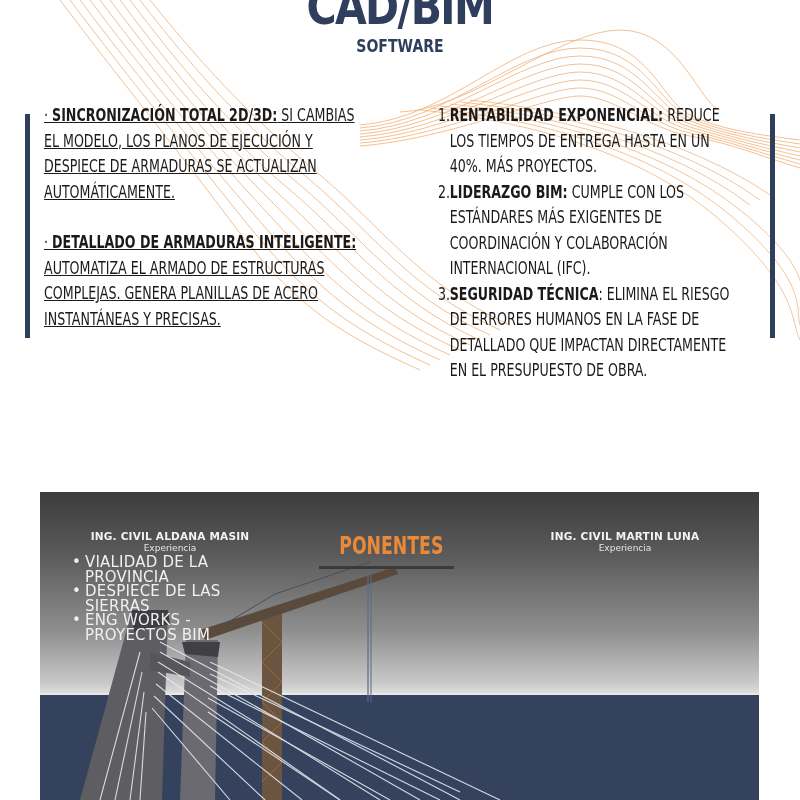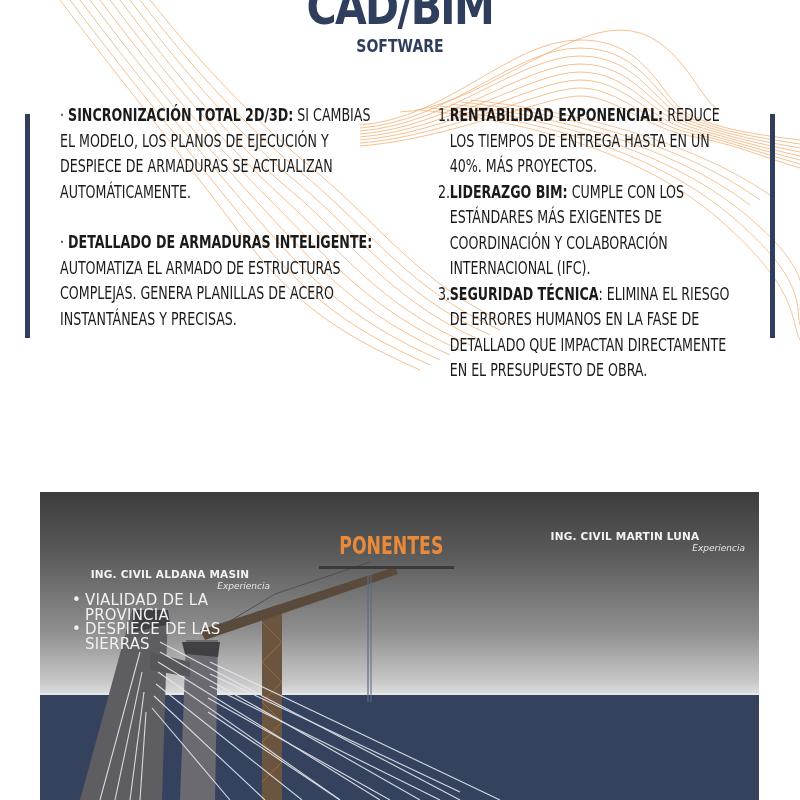--- a/index.html
+++ b/index.html
@@ -10,41 +10,41 @@
 
   .title-block { position: absolute; left: 0; top: -22px; width: 800px; text-align: center; color: #2f3e5c; }
   .title-main { font-family: "DejaVu Sans", sans-serif; font-weight: bold; font-size: 50px; letter-spacing: -2px; transform: scaleX(0.82); display: inline-block; line-height: 58px; }
   .title-sub { font-family: "DejaVu Sans", sans-serif; font-weight: bold; font-size: 18px; transform: scaleX(0.78); line-height: 20px; margin-top: 0px; }
 
   .bar { position: absolute; width: 5px; background: #2f3e5c; }
   .bar-left { left: 25px; top: 114px; height: 224px; }
   .bar-right { left: 770px; top: 114px; height: 224px; }
 
   .col { position: absolute; font-family: "DejaVu Sans Condensed", "DejaVu Sans", sans-serif; color: #1a1a1a; font-size: 18px; line-height: 25.5px; }
-  .col-left { left: 60px; top: 102px; width: 420px; }
+  .col-left { left: 44px; top: 102px; width: 420px; text-decoration: underline; }
   .col-right { left: 438px; top: 102px; width: 400px; }
   .narrow { transform: scaleX(0.78); transform-origin: left top; width: 460px; }
   .para { margin-bottom: 25px; }
   b { font-weight: bold; }
 
   .ol-item { position: relative; padding-left: 15px; }
   .ol-num { position: absolute; left: 0; top: 0; }
 
   .panel { position: absolute; left: 40px; top: 492px; width: 719px; height: 308px; overflow: hidden;
     background: linear-gradient(180deg, #3c3c3c 0%, #5a5a5a 20%, #8e8e8e 45%, #c9c9c9 62%, #e2e2e2 66%); }
   .panel-navy { position: absolute; left: 0; top: 203px; width: 719px; height: 105px; background: #35425e; }
   .panel-line { position: absolute; left: 0; top: 201px; width: 719px; height: 2px; background: #e8e8e8; }
 
   .speaker { position: absolute; color: #f2f2f2; font-family: "DejaVu Sans", sans-serif; }
   .speaker-name { font-weight: bold; font-size: 10.5px; text-align: center; letter-spacing: 0.2px; }
-  .speaker-exp { font-size: 9px; text-align: right; margin-top: 1px; color: #e6e6e6; font-style: italic; }
+  .speaker-exp { font-size: 9px; text-align: center; margin-top: 1px; color: #e6e6e6; }
   .speaker ul { list-style: none; margin-top: 2px; }
   .speaker li { font-size: 15px; line-height: 14.5px; position: relative; padding-left: 15px; color: #f0f0f0; letter-spacing: 0.2px; }
   .speaker li::before { content: "•"; position: absolute; left: 2px; top: 0; }
-  .sp-left { left: 30px; top: 38px; width: 200px; margin-top: 38px; }
+  .sp-left { left: 30px; top: 38px; width: 200px; }
   .sp-right { left: 465px; top: 38px; width: 240px; }
 
   .ponentes { position: absolute; left: 279px; top: 40px; width: 135px; text-align: right; }
   .ponentes-label { font-family: "DejaVu Sans", sans-serif; font-weight: bold; font-size: 24px; color: #e98a3b; display: inline-block; transform: scaleX(0.72); letter-spacing: 0px; }
   .ponentes-rule { position: absolute; left: 0; top: 34px; width: 135px; height: 3px; background: #3a3a3a; }
 
   .photo { position: absolute; left: 0; top: 0; width: 719px; height: 308px; }
 </style>
 </head>
 <body>
@@ -180,20 +180,21 @@
       <line x1="106" y1="220" x2="100" y2="308"></line>
     </g>
   </svg>
 
   <div class="speaker sp-left">
     <div class="speaker-name">ING. CIVIL ALDANA MASIN</div>
     <div class="speaker-exp">Experiencia</div>
     <ul>
       <li>VIALIDAD DE LA PROVINCIA</li>
       <li>DESPIECE DE LAS SIERRAS</li>
+      <li>ENG WORKS - PROYECTOS BIM</li>
     </ul>
   </div>
 
   <div class="ponentes">
     <span class="ponentes-label">PONENTES</span>
     <div class="ponentes-rule"></div>
   </div>
 
   <div class="speaker sp-right">
     <div class="speaker-name">ING. CIVIL MARTIN LUNA</div>

